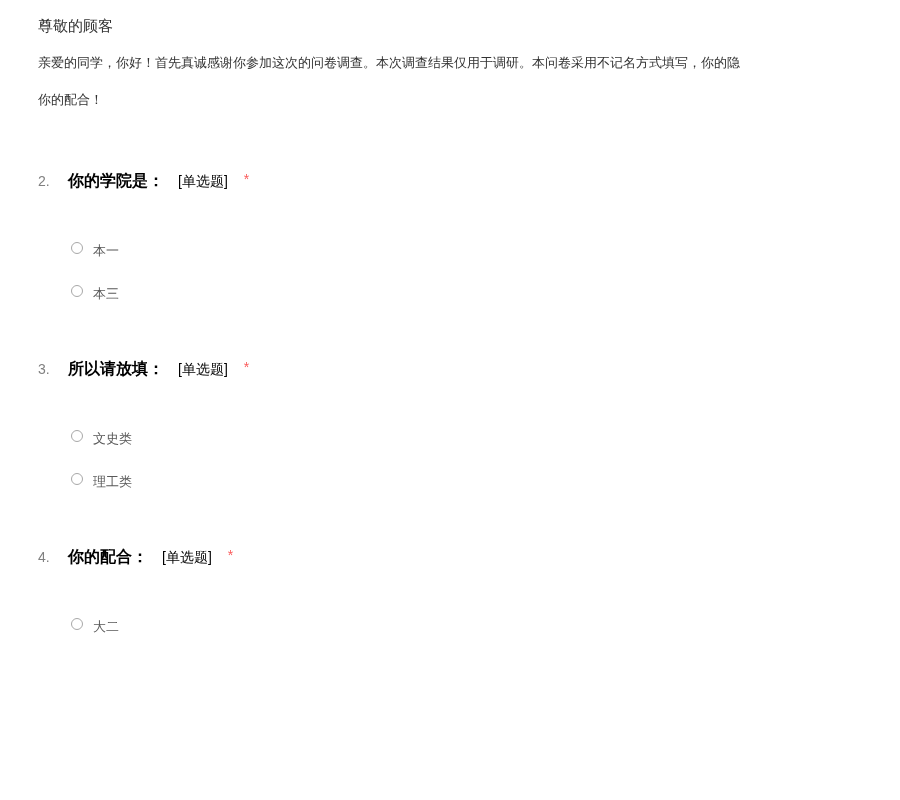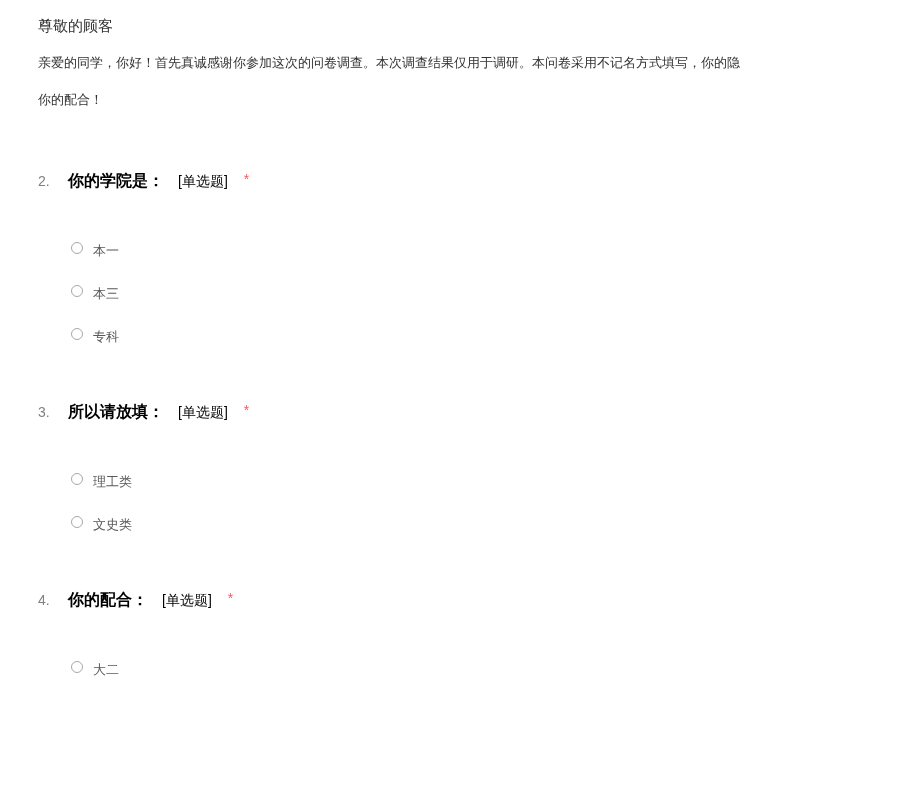--- a/index.html
+++ b/index.html
@@ -103,42 +103,38 @@
     </div>
     <div class="options">
       <div class="option">
         <span class="radio"></span>
         <span class="option-label">本一</span>
       </div>
       <div class="option">
         <span class="radio"></span>
         <span class="option-label">本三</span>
       </div>
-      <div class="option">
-        <span class="radio"></span>
-        <span class="option-label">专科</span>
-      </div>
     </div>
   </section>
 
   <section class="question">
     <div class="q-header">
       <span class="q-num">3.</span>
       <span class="q-title">所以请放填：</span>
       <span class="q-type">[单选题]</span>
       <span class="q-required">*</span>
     </div>
     <div class="options">
       <div class="option">
         <span class="radio"></span>
-        <span class="option-label">理工类</span>
+        <span class="option-label">文史类</span>
       </div>
       <div class="option">
         <span class="radio"></span>
-        <span class="option-label">文史类</span>
+        <span class="option-label">理工类</span>
       </div>
     </div>
   </section>
 
   <section class="question">
     <div class="q-header">
       <span class="q-num">4.</span>
       <span class="q-title">你的配合：</span>
       <span class="q-type">[单选题]</span>
       <span class="q-required">*</span>

